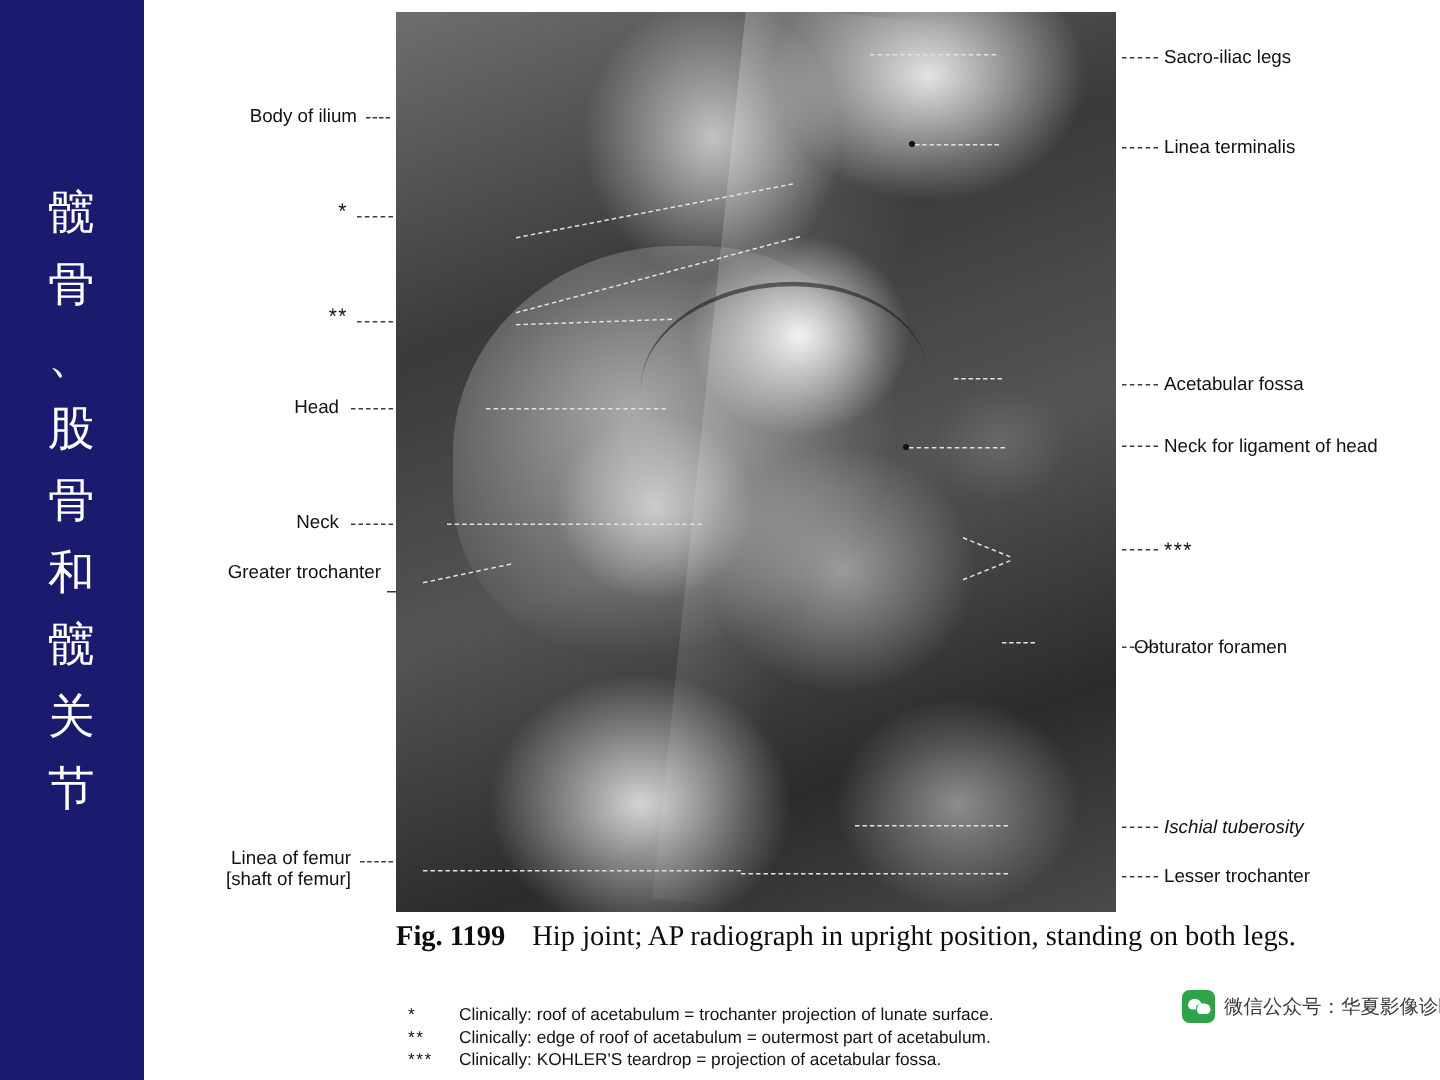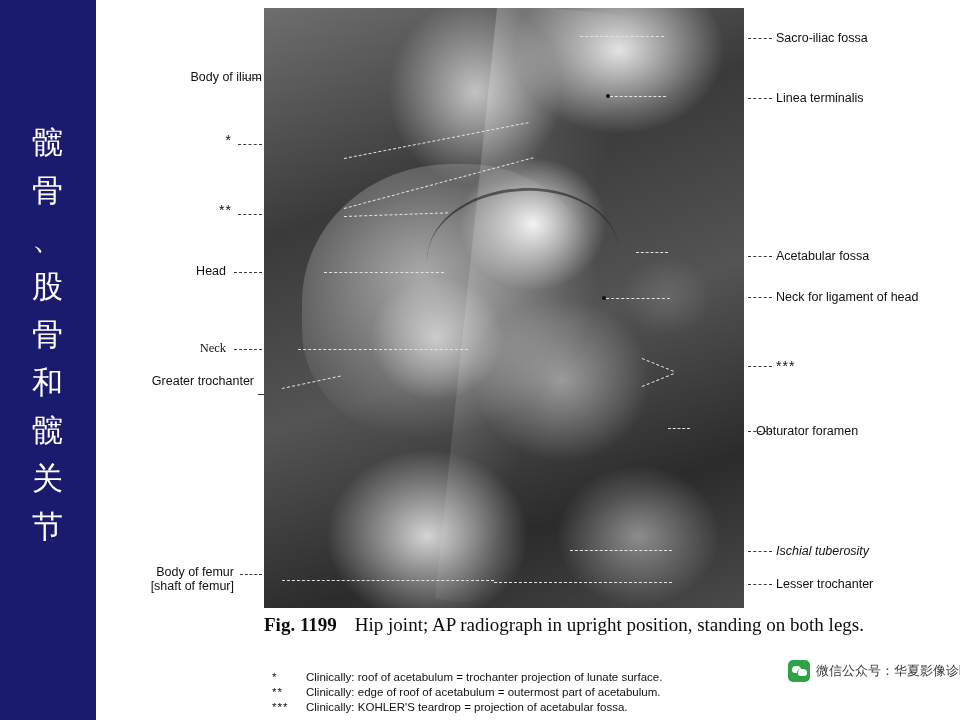--- a/index.html
+++ b/index.html
@@ -232,44 +232,44 @@
     <div class="leader indark" style="left:372px; top:244px; width:32px;"></div>
     <div class="leader indark" style="left:342px; top:290px; width:64px;"></div>
     <div class="dot" style="left:338px; top:288px;"></div>
     <div class="leader indark" style="left:378px; top:350px; width:34px; transform:rotate(22deg); transform-origin:left center;"></div>
     <div class="leader indark" style="left:378px; top:378px; width:34px; transform:rotate(-22deg); transform-origin:left center;"></div>
     <div class="leader indark" style="left:404px; top:420px; width:22px;"></div>
     <div class="leader indark" style="left:306px; top:542px; width:102px;"></div>
     <div class="leader indark" style="left:230px; top:574px; width:178px;"></div>
   </div>
 
-  <div class="lbl right" style="left:0px; top:70px; width:142px;margin-left:24px;">Body of ilium</div>
+  <div class="lbl right" style="left:0px; top:70px; width:142px;">Body of ilium</div>
   <div class="leader" style="left:148px; top:78px; width:16px;"></div>
 
   <div class="lbl right star" style="left:0px; top:132px; width:136px;">*</div>
   <div class="leader" style="left:142px; top:144px; width:24px;"></div>
 
   <div class="lbl right star" style="left:0px; top:202px; width:136px;">**</div>
   <div class="leader" style="left:142px; top:214px; width:24px;"></div>
 
   <div class="lbl right" style="left:0px; top:264px; width:130px;">Head</div>
   <div class="leader" style="left:138px; top:272px; width:28px;"></div>
 
-  <div class="lbl right" style="left:0px; top:341px; width:130px;font-family:Liberation Serif, serif;">Neck</div>
+  <div class="lbl right" style="left:0px; top:341px; width:130px;">Neck</div>
   <div class="leader" style="left:138px; top:349px; width:28px;"></div>
 
   <div class="lbl right" style="left:0px; top:374px; width:158px;">Greater trochanter</div>
   <div class="leader" style="left:162px; top:394px; width:6px;"></div>
 
-  <div class="lbl two-line" style="left:0px; top:565px; width:138px;">Body of femur
+  <div class="lbl two-line" style="left:0px; top:565px; width:138px;">Linea of femur
 [shaft of femur]</div>
   <div class="leader" style="left:144px; top:574px; width:22px;"></div>
 
   <div class="leader" style="left:652px; top:38px; width:24px;"></div>
-  <div class="lbl left" style="left:680px; top:31px;">Sacro-iliac fossa</div>
+  <div class="lbl left" style="left:680px; top:31px;">Sacro-iliac legs</div>
 
   <div class="leader" style="left:652px; top:98px; width:24px;"></div>
   <div class="lbl left" style="left:680px; top:91px;">Linea terminalis</div>
 
   <div class="leader" style="left:652px; top:256px; width:24px;"></div>
   <div class="lbl left" style="left:680px; top:249px;">Acetabular fossa</div>
 
   <div class="leader" style="left:652px; top:297px; width:24px;"></div>
   <div class="lbl left" style="left:680px; top:290px;">Neck for ligament of head</div>
 

